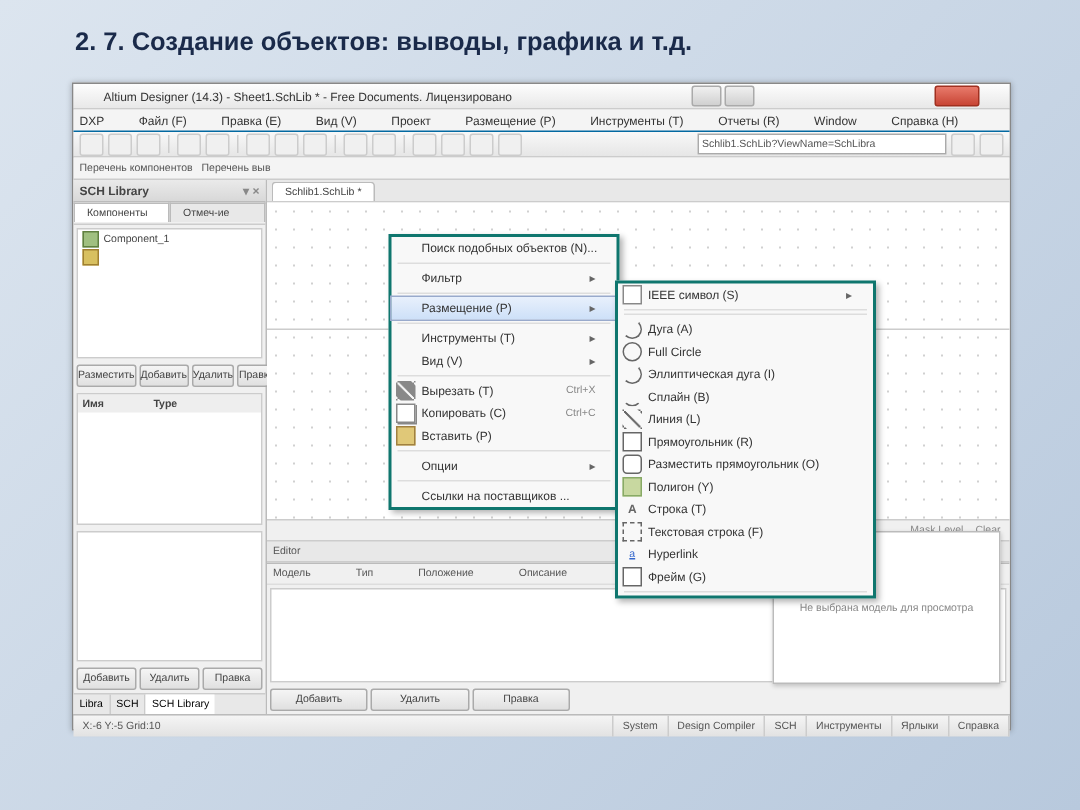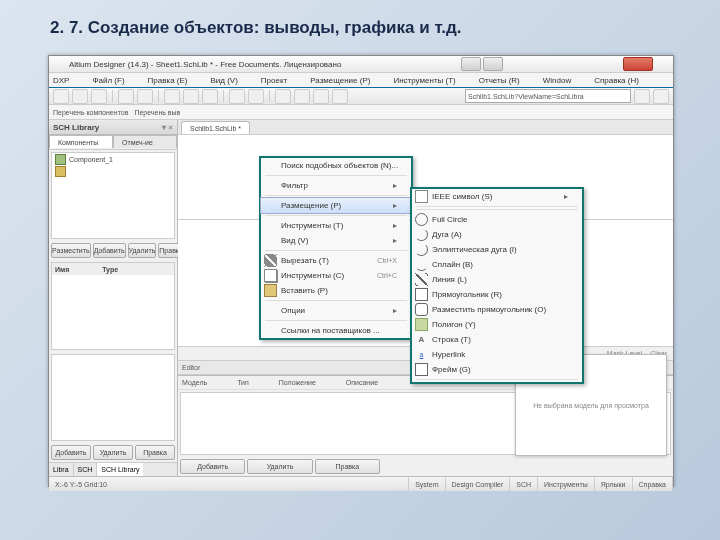--- a/index.html
+++ b/index.html
@@ -235,21 +235,21 @@
           <span class="arrow">▸</span>
         </div>
         <div class="sep"></div>
         <div class="mi">
           <div class="ic cut"></div>
           <span>Вырезать (T)</span>
           <span class="sc">Ctrl+X</span>
         </div>
         <div class="mi">
           <div class="ic copy"></div>
-          <span>Инструменты (C)</span>
+          <span>Копировать (C)</span>
           <span class="sc">Ctrl+C</span>
         </div>
         <div class="mi">
           <div class="ic paste"></div>
           <span>Вставить (P)</span>
         </div>
         <div class="sep"></div>
         <div class="mi">
           <span>Опции</span>
           <span class="arrow">▸</span>
@@ -262,29 +262,29 @@
 
     <div class="ctxmenu" id="m2" style="left:361px;top:131px;width:170px">
         <div class="mi">
           <div class="ic ieee"></div>
           <span>IEEE символ (S)</span>
           <span class="arrow">▸</span>
         </div>
         <div class="sep"></div>
         <div class="sep"></div>
         <div class="mi">
+          <div class="ic arc"></div>
+          <span>Дуга (A)</span>
+        </div>
+        <div class="mi">
           <div class="ic circ"></div>
           <span>Full Circle</span>
         </div>
         <div class="mi">
           <div class="ic arc"></div>
-          <span>Дуга (A)</span>
-        </div>
-        <div class="mi">
-          <div class="ic arc"></div>
           <span>Эллиптическая дуга (I)</span>
         </div>
         <div class="mi">
           <div class="ic curve"></div>
           <span>Сплайн (B)</span>
         </div>
         <div class="mi">
           <div class="ic line"></div>
           <span>Линия (L)</span>
         </div>
@@ -298,20 +298,24 @@
         </div>
         <div class="mi">
           <div class="ic poly"></div>
           <span>Полигон (Y)</span>
         </div>
         <div class="mi">
           <div class="ic text">A</div>
           <span>Строка (T)</span>
         </div>
         <div class="mi">
+          <div class="ic frame"></div>
+          <span>Текстовая строка (F)</span>
+        </div>
+        <div class="mi">
           <div class="ic link">a</div>
           <span>Hyperlink</span>
         </div>
         <div class="mi">
           <div class="ic rect"></div>
           <span>Фрейм (G)</span>
         </div>
         <div class="sep"></div>
       </div>
 

